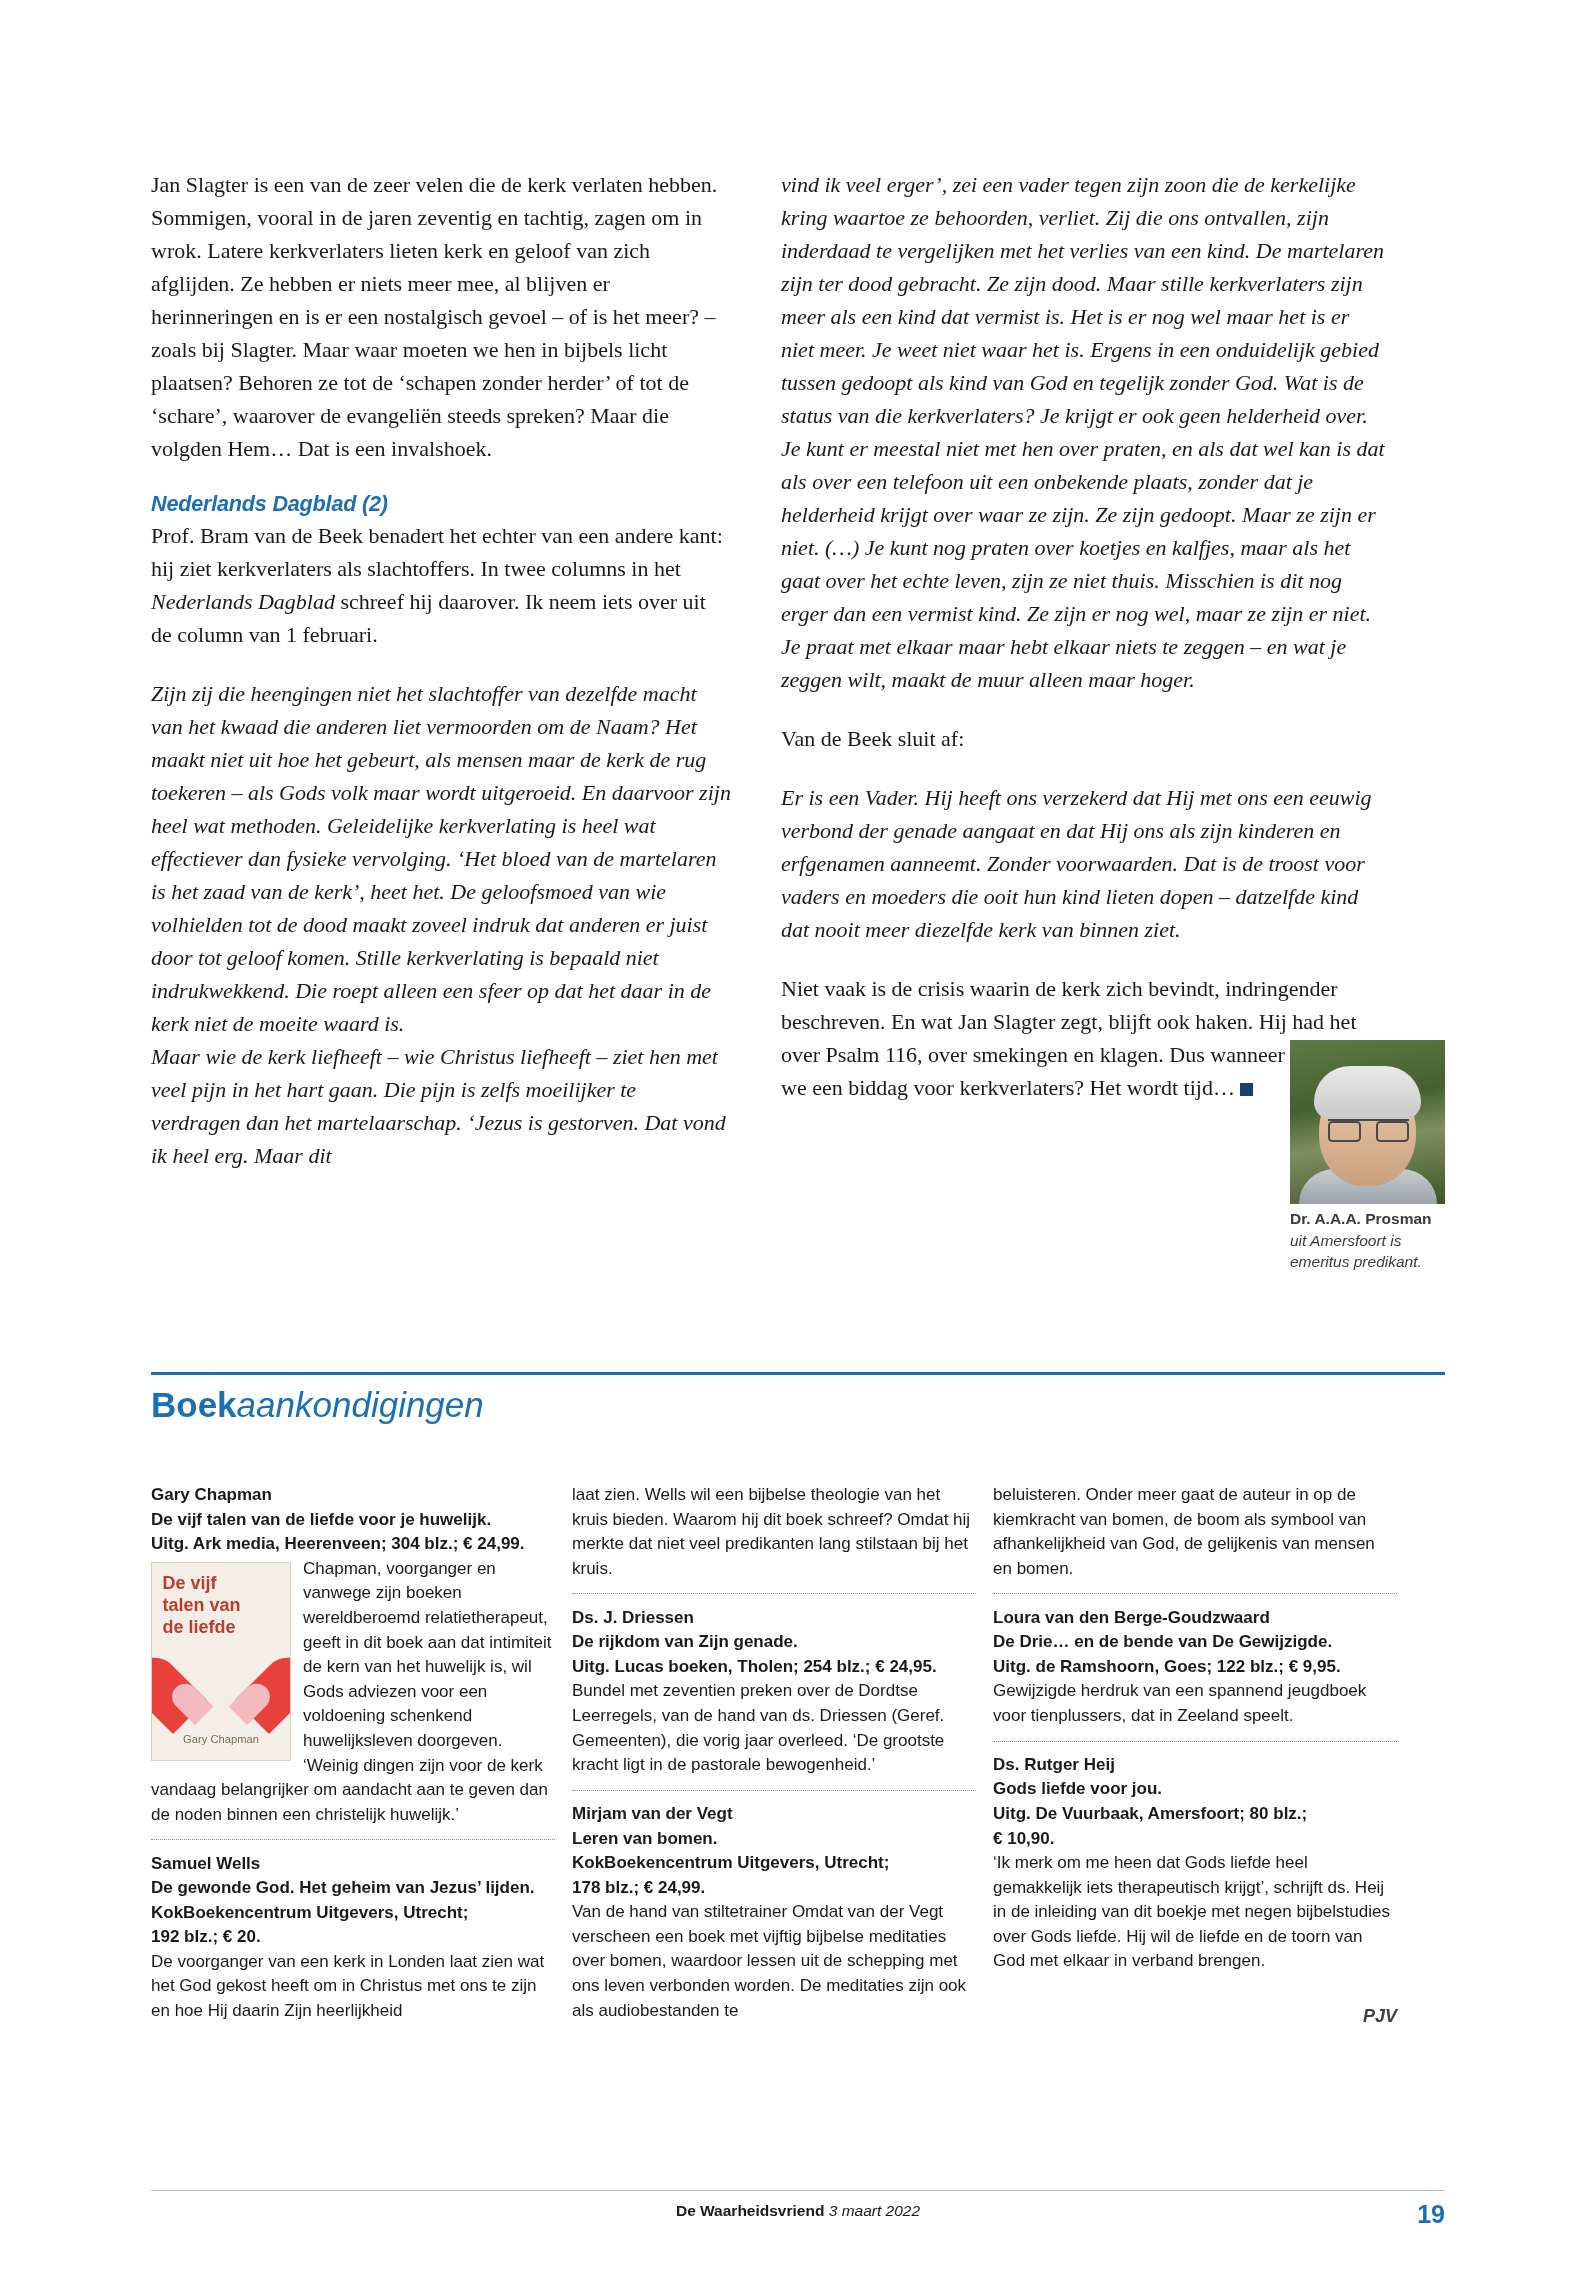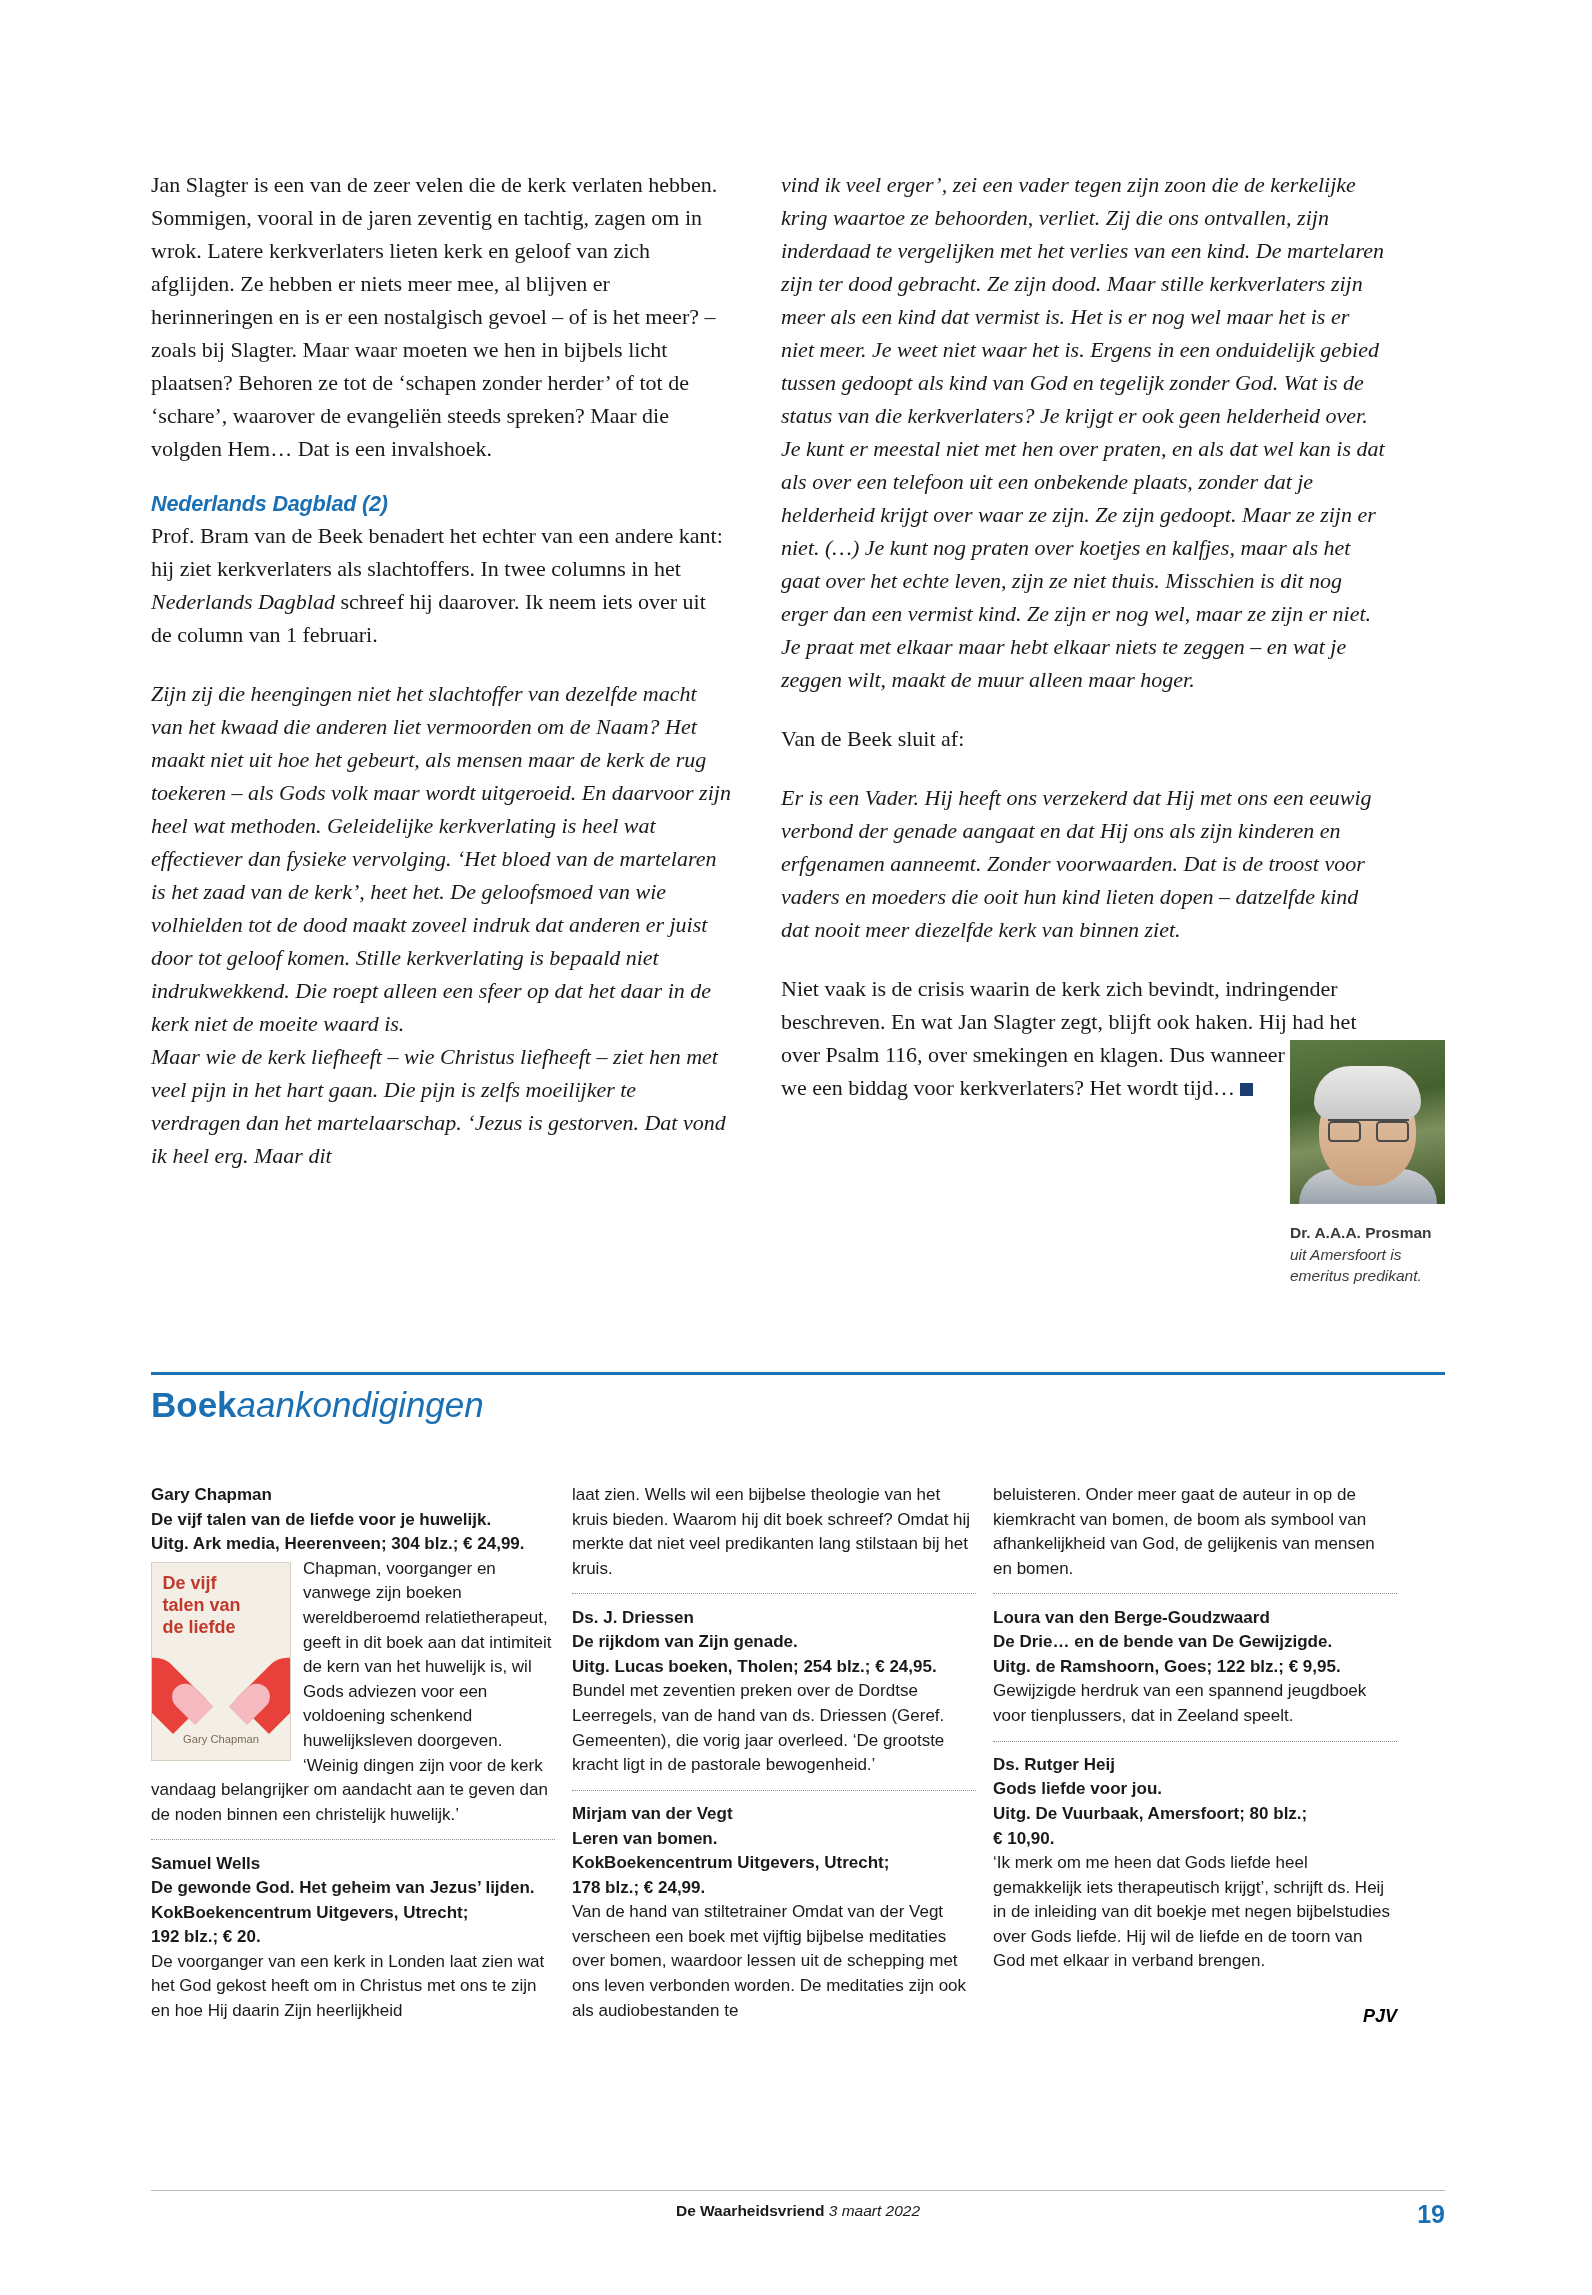--- a/index.html
+++ b/index.html
@@ -130,21 +130,21 @@
     width: 138px;
     height: 35px;
     background: linear-gradient(180deg,#c9ccd0,#9aa3ad);
     border-radius: 35px 35px 0 0;
   }
   .author-cap {
     font-family: "Liberation Sans", sans-serif;
     font-size: 15.5px;
     line-height: 21.6px;
     color: #3b3b3b;
-    margin-top: 18px;
+    margin-top: 4px;
   }
   .author-cap .nm { font-weight: bold; }
   .author-cap .it { font-style: italic; }
 
   
   .sec-rule {
     position: absolute;
     left: 151px;
     top: 1372px;
     width: 1294px;
@@ -268,21 +268,21 @@
   }
 
   .pjv {
     position: absolute;
     right: 0;
     bottom: -3.5px;
     font-family: "Liberation Sans", sans-serif;
     font-weight: bold;
     font-style: italic;
     font-size: 18px;
-    color: #000000;
+    color: #404040;
   }
 
   
   .footer-rule {
     position: absolute;
     left: 151px;
     top: 2190px;
     width: 1294px;
     height: 0.9px;
     background: #b9b9b9;

